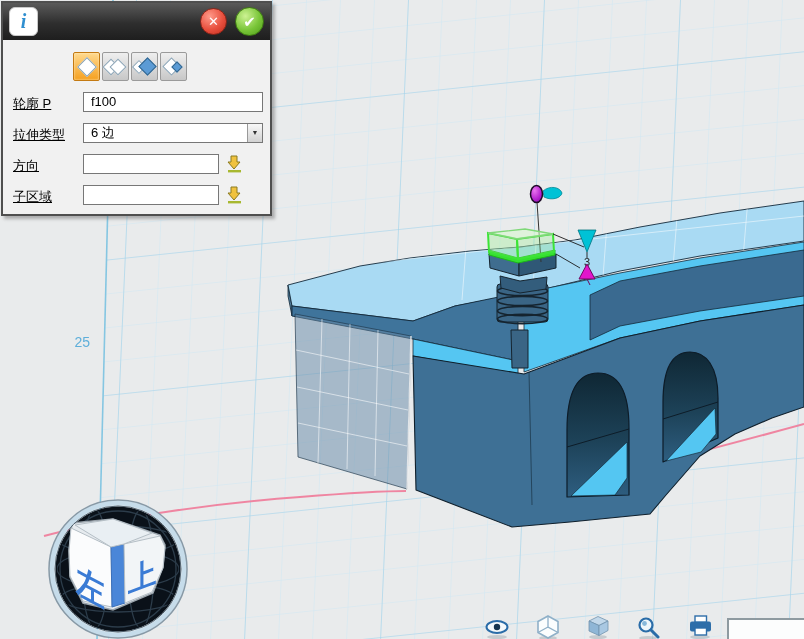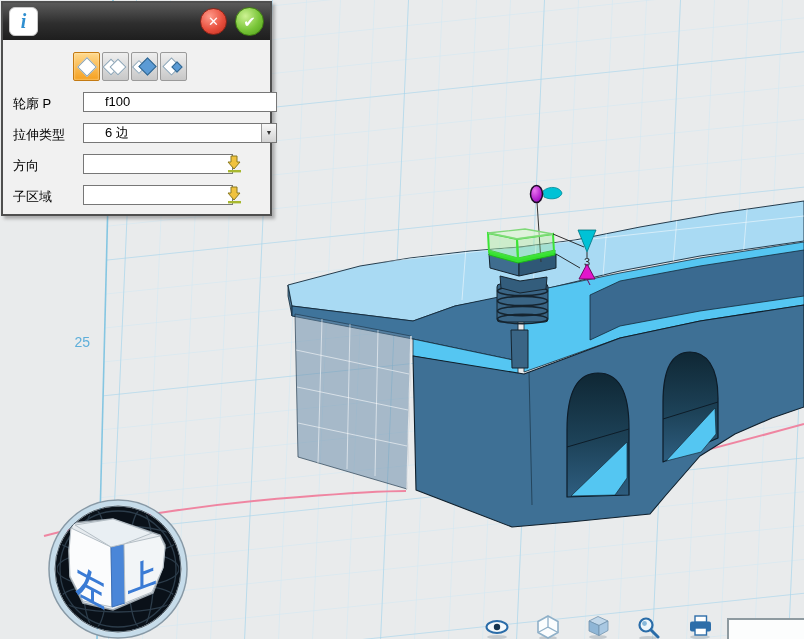--- a/index.html
+++ b/index.html
@@ -24,23 +24,23 @@
           color:#fff;font:bold 15px "DejaVu Sans",sans-serif;display:flex;align-items:center;justify-content:center;}
   .tb-row{position:absolute;top:49px;left:70px;display:flex;gap:2px;}
   .tb-btn{width:25px;height:27px;border:1px solid #9a9a9a;border-radius:2px;position:relative;
           background:linear-gradient(#efefef,#c7c7c7);}
   .tb-btn.sel{background:linear-gradient(#ffd98e,#f5a01f);border-color:#c47a12;
               box-shadow:inset 0 0 2px #fff3d0;}
   .dm{position:absolute;width:11px;height:11px;transform:rotate(45deg);
       background:#fff;border:1px solid #8aa3b5;}
   .dm.blue{background:#5b9bd5;border-color:#35688f;}
   .frow{position:absolute;left:10px;height:22px;font-size:13px;color:#000;}
-  .flabel{position:absolute;left:0;top:3px;white-space:nowrap;}
+  .flabel{position:absolute;left:0;top:3px;white-space:nowrap;text-decoration:underline;}
   .finput{position:absolute;left:70px;top:0;width:171px;height:18px;background:#fff;
-          border:1px solid #777;line-height:18px;padding-left:21px;font-size:13px;}
+          border:1px solid #777;line-height:18px;padding-left:7px;font-size:13px;}
   .finput.short{width:127px;}
   .combo-arrow{position:absolute;right:0;top:0;width:14px;height:100%;
                background:linear-gradient(#f8f8f8,#d2d2d2);border-left:1px solid #999;
                font-size:7px;color:#333;display:flex;align-items:center;justify-content:center;}
   .picker{position:absolute;left:211px;top:0;width:20px;height:20px;background:transparent;border:0;padding:0;}
 
   
   .corner-panel{position:absolute;left:727px;top:618px;right:0;bottom:0;z-index:5;
                 background:#fcfdfd;border-top:2px solid #8e9aa0;border-left:2px solid #8e9aa0;}
 </style>

